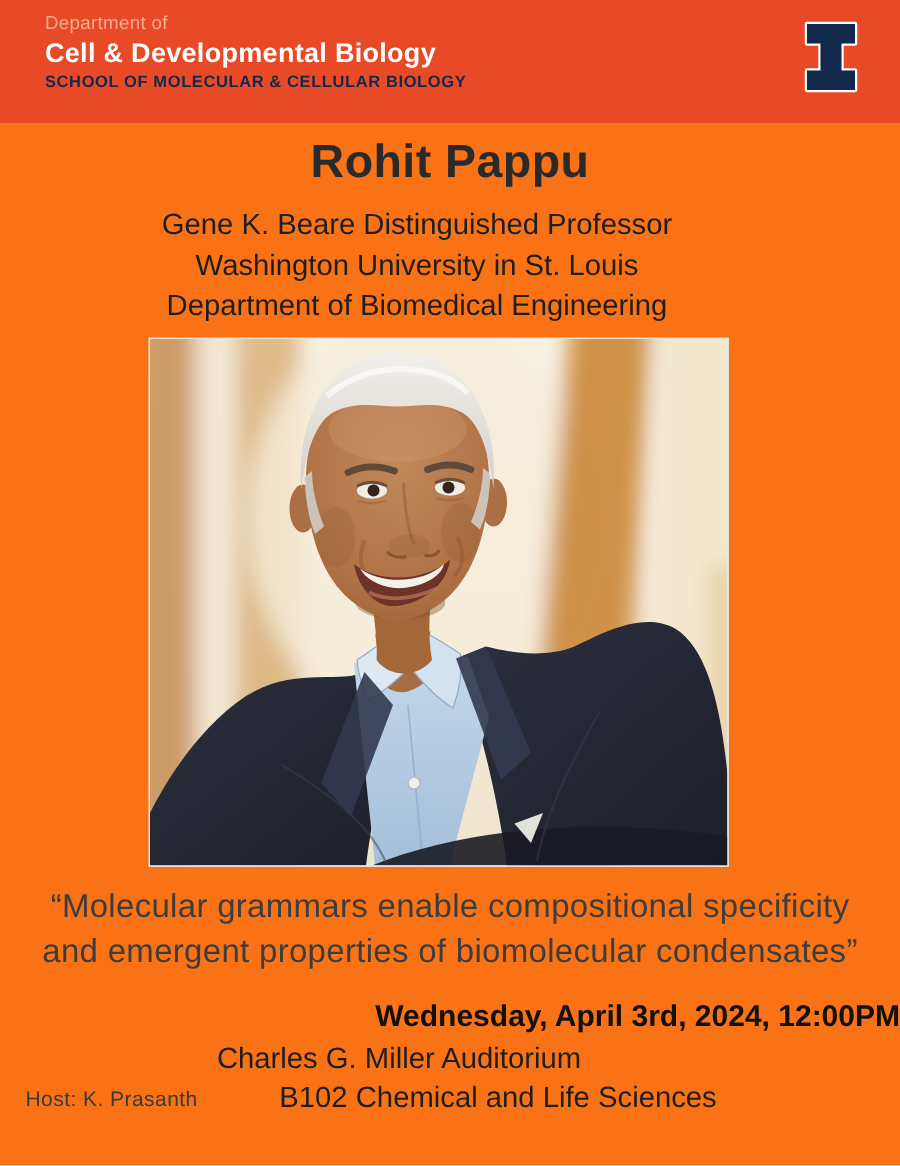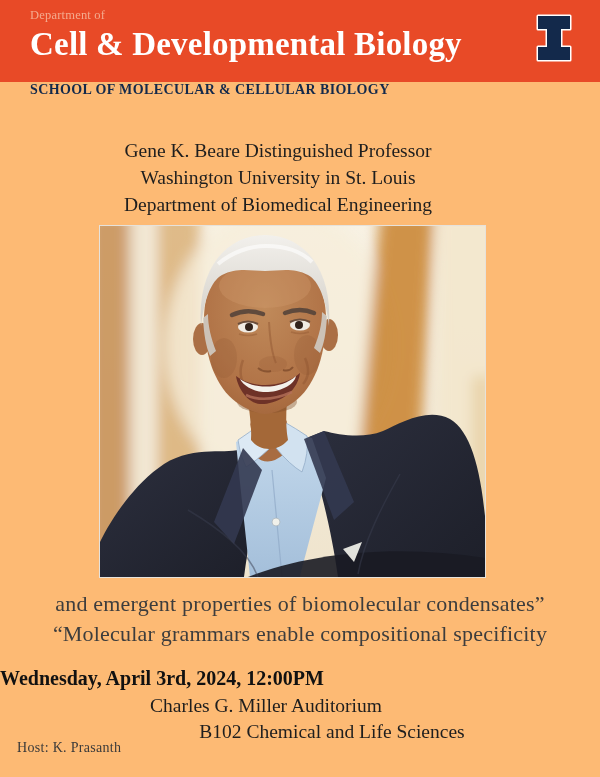--- a/index.html
+++ b/index.html
@@ -1,32 +1,32 @@
 <!DOCTYPE html>
 <html><head>
 <meta charset="utf-8">
 <style>
   html,body{margin:0;padding:0;background:#ffffff;}
   .flyer{
-    position:relative;width:600px;height:777px;overflow:hidden;background:#fdba74;
-    font-family:Liberation Serif, serif;
+    position:relative;width:600px;height:777px;overflow:hidden;background:#f97316;
+    font-family:Liberation Sans, sans-serif;
   }
   
   .header{
     position:absolute;left:0;top:0;width:600px;height:82px;
     background:#E84A27;box-sizing:border-box;padding:8px 0 0 30px;
   }
   .header .eyebrow{
     font-size:12.5px;color:#F4AB8F;letter-spacing:.2px;font-weight:500;
   }
   .header .dept-title{
-    margin-top:3px;font-size:33px;font-weight:bold;color:#FFFFFF;letter-spacing:.2px;
+    margin-top:3px;font-size:18px;font-weight:bold;color:#FFFFFF;letter-spacing:.2px;
   }
   .header .school{
-    margin-top:19px;font-size:14px;font-weight:bold;color:#13294B;letter-spacing:.4px;
+    margin-top:3px;font-size:11px;font-weight:bold;color:#13294B;letter-spacing:.4px;
   }
   .logo{position:absolute;right:27px;top:13px;width:38px;height:50px;}
   
   .speaker-name{
     position:absolute;top:90px;left:0;width:600px;text-align:center;
     font-size:31px;font-weight:bold;color:#2A2A2A;letter-spacing:.3px;
   }
   .affil{
     position:absolute;top:137px;left:0;width:556px;text-align:center;
     font-size:19.5px;line-height:27px;color:#1E1E1E;
@@ -37,52 +37,53 @@
     box-shadow:0 0 0 1px #E6E2DB;overflow:hidden;background:#F6EFE0;
   }
   .photo svg{display:block;}
   
   .quote{
     position:absolute;top:589px;left:0;width:600px;text-align:center;
     font-size:22px;line-height:30px;color:#3D3D3D;letter-spacing:.2px;
   }
   
   .event-datetime{
-    position:absolute;top:667px;left:0;width:600px;text-align:left;
+    position:absolute;top:667px;left:0;width:600px;text-align:right;
     font-size:20px;font-weight:bold;color:#111111;
   }
   .event-venue{
     position:absolute;top:695px;left:0;width:532px;text-align:center;
     font-size:19.5px;color:#1E1E1E;
   }
   .event-room{
     position:absolute;top:721px;left:0;width:600px;text-align:center;
     font-size:19.5px;color:#1E1E1E;margin-left:32px;
   }
   .host{
-    position:absolute;top:740px;left:17px;
+    position:absolute;top:724px;left:17px;
     font-size:14px;color:#3A3A3A;letter-spacing:.3px;text-align:center;
   }
 </style>
 </head>
 <body>
 
 <div class="flyer">
 
   <div class="header">
     <div class="eyebrow">Department of</div>
     <div class="dept-title">Cell &amp; Developmental Biology</div>
     <div class="school">SCHOOL OF MOLECULAR &amp; CELLULAR BIOLOGY</div>
     <span class="logo">
       <svg viewBox="0 0 38 50" width="38" height="50" aria-hidden="true">
         <path d="M3,3 H35 V16 H26 V34 H35 V47 H3 V34 H12 V16 H3 Z" fill="#13294B" stroke="#FFFFFF" stroke-width="3" stroke-linejoin="round" paint-order="stroke"></path>
       </svg>
     </span>
   </div>
 
+  <div class="speaker-name">Rohit Pappu</div>
   <div class="affil">
     <div>Gene K. Beare Distinguished Professor</div>
     <div>Washington University in St. Louis</div>
     <div>Department of Biomedical Engineering</div>
   </div>
 
   <div class="photo">
     <svg viewBox="0 0 385 351" width="385" height="351" aria-hidden="true">
       <defs>
         <linearGradient id="bgGrad" x1="0" y1="0" x2="0" y2="1">
@@ -179,22 +180,22 @@
       <path d="M146,169 Q165,178 192,166" stroke="#B4705A" stroke-width="2.5" opacity="0.8" fill="none"></path>
 
       <path d="M101,100 C97,42 127,9 165,9 C203,9 233,42 229,100 C226,74 219,55 208,49 C193,41 178,45 165,45 C152,45 137,41 122,49 C111,55 104,74 101,100 Z" fill="url(#hairG)"></path>
       <path d="M103,92 C104,110 106,120 110,130 L116,125 C111,112 108,100 108,88 Z" fill="#CFCBC3" opacity="0.9"></path>
       <path d="M227,90 C226,108 224,118 220,127 L214,122 C219,110 222,98 222,86 Z" fill="#CFCBC3" opacity="0.9"></path>
       <path d="M118,38 C132,26 150,20 166,20 C186,20 202,26 212,36" stroke="#FFFFFF" stroke-width="4" opacity="0.6" fill="none"></path>
     </svg>
   </div>
 
   <div class="quote">
+    <div>“Molecular grammars enable compositional specificity</div>
     <div>and emergent properties of biomolecular condensates”</div>
-    <div>“Molecular grammars enable compositional specificity</div>
   </div>
 
   <div class="event-datetime">Wednesday, April 3rd, 2024, 12:00PM</div>
   <div class="event-venue">Charles G. Miller Auditorium</div>
   <div class="event-room">B102 Chemical and Life Sciences</div>
 
   <div class="host">Host: K. Prasanth</div>
 
 </div>
 

